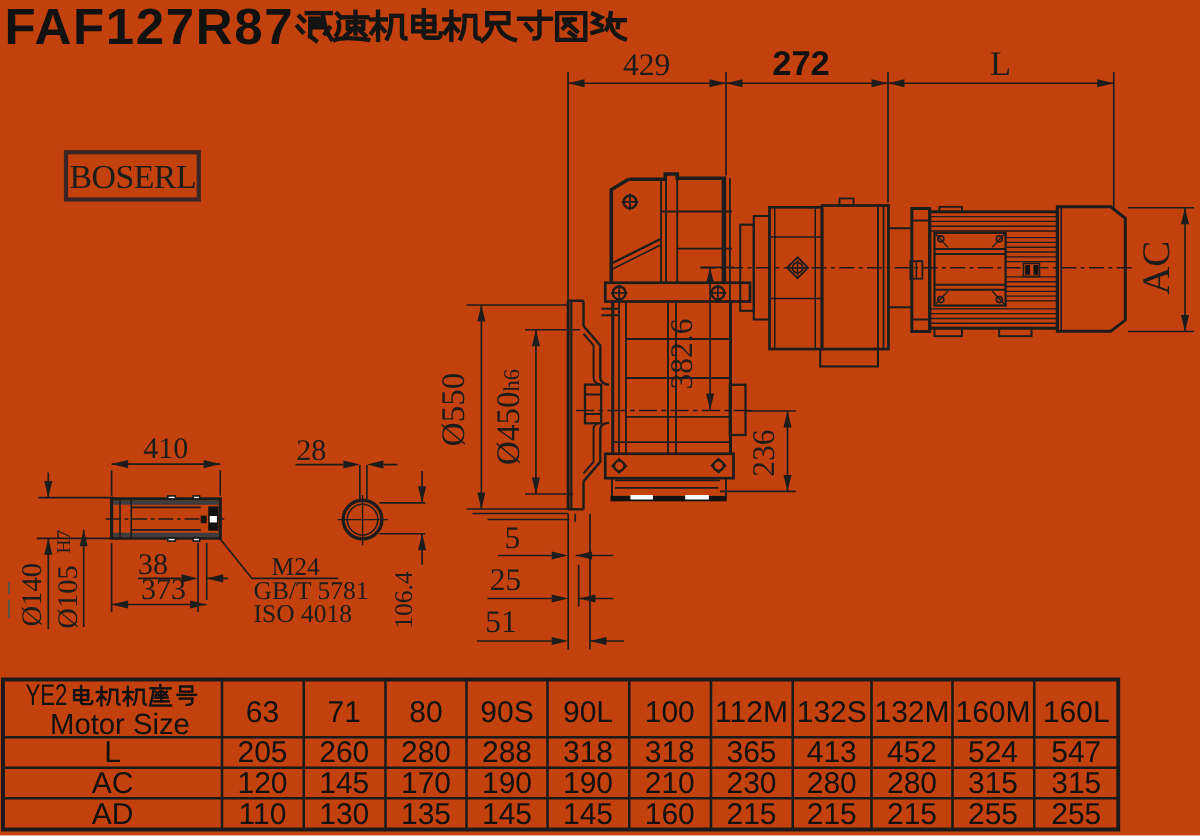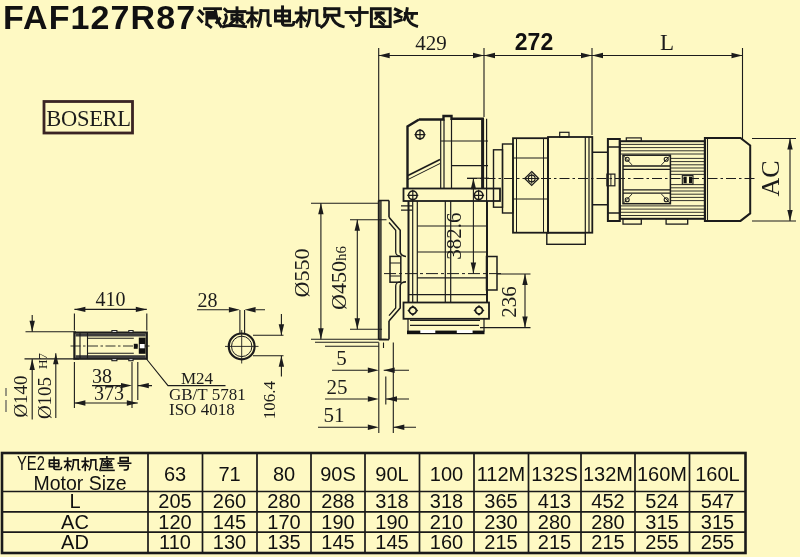--- a/index.html
+++ b/index.html
@@ -1,16 +1,16 @@
 <!DOCTYPE html>
 <html><head>
 <meta charset="utf-8">
 <style>
   html,body{margin:0;padding:0;background:#fff;}
-  #page{position:relative;width:800px;height:557px;background:#fef9c3;overflow:hidden;
+  #page{position:relative;width:800px;height:557px;background:#c2410c;overflow:hidden;
         font-family:"Liberation Sans",sans-serif;}
   svg{position:absolute;left:0;top:0;}
   .ser{font-family:"Liberation Serif",serif;fill:#1c1c1c;}
   .san{font-family:"Liberation Sans",sans-serif;fill:#111;}
   text{stroke:none;}
 </style>
 </head>
 <body>
 <div id="page">
 <svg width="800" height="557" viewBox="0 0 800 557">

